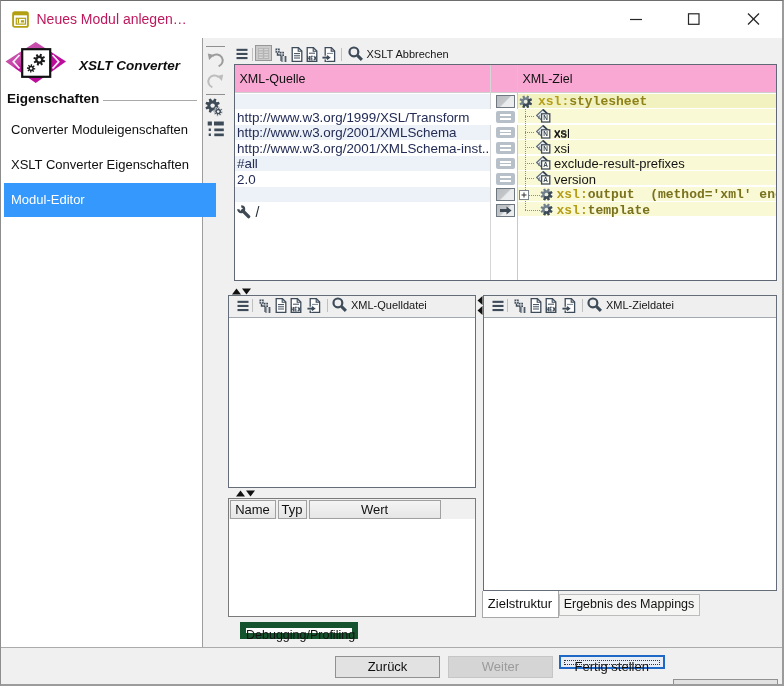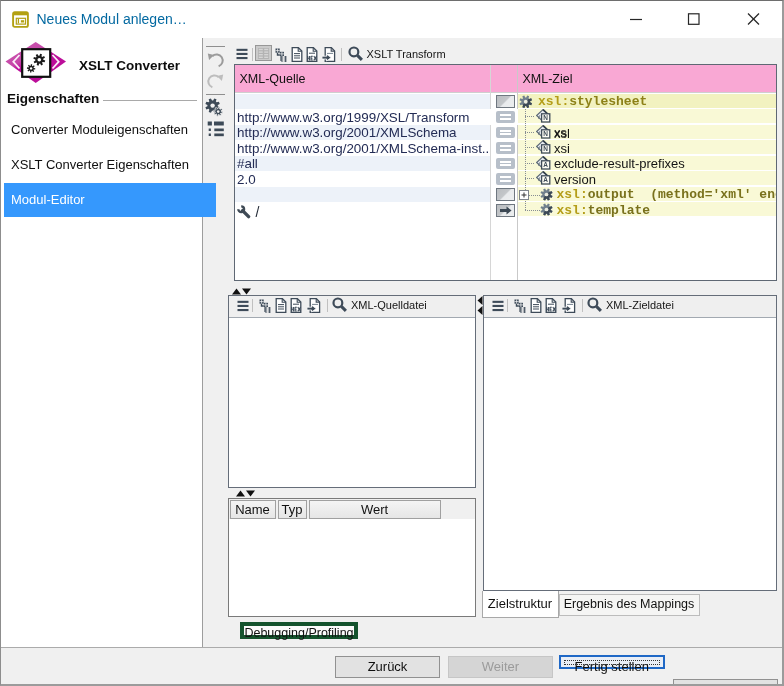--- a/index.html
+++ b/index.html
@@ -1,19 +1,19 @@
 <!DOCTYPE html>
 <html><head><meta charset="utf-8">
 <style>
   html,body{margin:0;padding:0;}
   body{width:784px;height:686px;position:relative;font-family:"Liberation Sans",sans-serif;background:#f0f0f0;overflow:hidden;}
   .abs{position:absolute;}
   #winframe{position:absolute;left:0;top:0;width:784px;height:686px;border-top:1px solid #6e6e6e;border-left:1px solid #8d8d8d;border-right:2px solid #9b9b9b;border-bottom:2px solid #9b9b9b;box-sizing:border-box;pointer-events:none;z-index:99;}
   #titlebar{position:absolute;left:1px;top:1px;width:781px;height:37px;background:#ffffff;}
-  #title-text{position:absolute;left:36.5px;top:11px;font-size:14px;color:#0369a1;}
+  #title-text{position:absolute;left:36.5px;top:11px;font-size:14px;color:#be185d;}
   #sidebar{position:absolute;left:1px;top:38px;width:201px;height:609px;background:#ffffff;}
   #sidebar-line{position:absolute;left:202px;top:38px;width:1px;height:609px;background:#9d9d9d;}
   .sbitem{position:absolute;left:11px;font-size:13px;color:#101010;}
   #modul-editor{position:absolute;left:4px;top:182.5px;width:212px;height:34px;background:#3598fd;}
   #modul-editor span{position:absolute;left:7px;top:9px;font-size:13px;color:#ffffff;}
   .toolrow-label{font-size:11px;color:#151515;}
   .icon{position:absolute;}
   .vsep{position:absolute;width:1px;height:13px;background:#c0c0c0;}
   
   #mpanel{position:absolute;left:234px;top:64px;width:543px;height:216.5px;border:1px solid #5f6874;background:#ffffff;box-sizing:border-box;}
@@ -68,21 +68,21 @@
     </defs>
   <polygon points="30.7,1 61,20.5 30.7,42 0.5,20.5" fill="url(#hexg)"></polygon>
   <polyline points="14.5,14 8.3,20.7 14.5,27.5" fill="none" stroke="#fbeff8" stroke-width="1.8"></polyline>
   <polyline points="47.5,14 53.7,20.7 47.5,27.5" fill="none" stroke="#fbeff8" stroke-width="1.8"></polyline>
   <rect x="17.2" y="8.2" width="28" height="27.6" fill="#ffffff" stroke="#111111" stroke-width="2.2"></rect>
   <polygon points="38.30,18.79 40.24,19.55 39.68,21.35 37.65,20.88 37.06,21.59 37.90,23.50 36.23,24.38 35.13,22.61 34.21,22.70 33.45,24.64 31.65,24.08 32.12,22.05 31.41,21.46 29.50,22.30 28.62,20.63 30.39,19.53 30.30,18.61 28.36,17.85 28.92,16.05 30.95,16.52 31.54,15.81 30.70,13.90 32.37,13.02 33.47,14.79 34.39,14.70 35.15,12.76 36.95,13.32 36.48,15.35 37.19,15.94 39.10,15.10 39.98,16.77 38.21,17.87" fill="#1c1c1c"></polygon>
     <circle cx="34.3" cy="18.7" r="1.8" fill="#ffffff"></circle>
   <polygon points="28.76,26.92 30.29,27.16 30.16,28.47 28.61,28.39 28.32,28.94 29.23,30.20 28.22,31.03 27.17,29.88 26.58,30.06 26.34,31.59 25.03,31.46 25.11,29.91 24.56,29.62 23.30,30.53 22.47,29.52 23.62,28.47 23.44,27.88 21.91,27.64 22.04,26.33 23.59,26.41 23.88,25.86 22.97,24.60 23.98,23.77 25.03,24.92 25.62,24.74 25.86,23.21 27.17,23.34 27.09,24.89 27.64,25.18 28.90,24.27 29.73,25.28 28.58,26.33" fill="#1c1c1c"></polygon>
     <circle cx="26.1" cy="27.4" r="1.2" fill="#ffffff"></circle>
 </svg>
-<div class="abs" style="left:79px;top:58px;font-size:13.5px;font-weight:bold;color:#0d0d0d;">XSLT Converter</div>
+<div class="abs" style="left:79px;top:58px;font-size:13.5px;font-weight:bold;color:#0d0d0d;font-style:italic;">XSLT Converter</div>
 <div class="abs" style="left:7px;top:90.5px;font-size:13.5px;font-weight:bold;color:#0d0d0d;">Eigenschaften</div>
 <div class="abs" style="left:103px;top:99.5px;width:94px;height:1px;background:#a9a9a9;"></div>
 <div class="sbitem" style="top:121.5px;">Converter Moduleigenschaften</div>
 <div class="sbitem" style="top:157px;">XSLT Converter Eigenschaften</div>
 <div id="modul-editor">
     <span>Modul-Editor</span>
   </div>
 
 <div class="abs" style="left:206px;top:45.5px;width:19px;height:1px;background:#8f8f8f;"></div>
 <svg class="icon" style="left:205px;top:51px" width="21" height="18" viewBox="0 0 21 18">
@@ -159,21 +159,21 @@
     <path d="M3.2,0.7 L9.4,0.7 L12.6,3.9 L12.6,14.3 L3.2,14.3 Z" fill="#ffffff" stroke="#3e4b59" stroke-width="1.3"></path>
 <path d="M9.2,0.7 L9.2,4.1 L12.6,4.1" fill="none" stroke="#3e4b59" stroke-width="1.1"></path>
 <line x1="5" y1="6.4" x2="11" y2="6.4" stroke="#768390" stroke-width="1"></line>
 <polygon points="0,9.2 4.6,9.2 4.6,7.2 9.2,10.6 4.6,14 4.6,12 0,12" fill="#3e4b59" stroke="#ffffff" stroke-width="0.8"></polygon>
   </svg>
 <div class="vsep" style="left:341px;top:47.5px"></div>
 <svg class="icon" style="left:347.5px;top:45.5px" width="16" height="16" viewBox="0 0 16 16">
     <circle cx="5.9" cy="5.9" r="4.4" fill="none" stroke="#3e4b59" stroke-width="2.2"></circle>
 <line x1="9.4" y1="9.4" x2="13.9" y2="13.9" stroke="#3e4b59" stroke-width="3"></line>
   </svg>
-<div class="abs toolrow-label" style="left:366.5px;top:47.5px">XSLT Transform</div>
+<div class="abs toolrow-label" style="left:366.5px;top:47.5px">XSLT Abbrechen</div>
 <div id="mpanel"></div>
 <div class="mhdr" style="left:234.5px;width:255px;">
     <span style="left:5px">XML-Quelle</span>
   </div>
 <div class="mhdr" style="left:489.5px;width:27px;"></div>
 <div class="mhdr" style="left:516.5px;width:259.5px;">
     <span style="left:6px">XML-Ziel</span>
   </div>
 <div class="abs" style="left:489.5px;top:64.5px;width:1px;height:215px;background:#d6d6d6;"></div>
 <div class="abs" style="left:516.5px;top:64.5px;width:1px;height:215px;background:#c9c9c9;"></div>
@@ -381,21 +381,21 @@
   </svg>
 <svg class="icon" style="left:236px;top:489.5px" width="19" height="7" viewBox="0 0 19 7">
 <polygon points="4.5,0.5 9,6.5 0,6.5" fill="#111"></polygon>
     <polygon points="10,0.5 19,0.5 14.5,6.5" fill="#111"></polygon>
   </svg>
 <div class="abs" style="left:227.5px;top:498px;width:248.5px;height:119px;border:1px solid #7a7a7a;background:#ffffff;box-sizing:border-box;"></div>
 <div class="abs" style="left:228.5px;top:499px;width:246.5px;height:20px;background:#f0f0f0;"></div>
 <div class="thcell" style="left:229.5px;top:499.5px;width:46px;">Name</div>
 <div class="thcell" style="left:277.5px;top:499.5px;width:29px;text-align:center;">Typ</div>
 <div class="thcell" style="left:308.5px;top:499.5px;width:132px;">Wert</div>
-<div class="abs" style="left:240px;top:621.5px;width:118px;height:17px;border:4px solid #14532d;background:#fbfbfb;box-sizing:border-box;text-align:center;font-size:12.5px;line-height:15px;color:#111;">Debugging/Profiling</div>
+<div class="abs" style="left:240px;top:621.5px;width:118px;height:17px;border:6px solid #14532d;background:#fbfbfb;box-sizing:border-box;text-align:center;font-size:12.5px;line-height:15px;color:#111;">Debugging/Profiling</div>
 <div class="bpanel" style="left:482.5px;top:294.5px;width:294.5px;height:296.5px;"></div>
 <div class="abs" style="left:483.5px;top:295.5px;width:292.5px;height:22px;background:#efefef;border-bottom:1px solid #a2a9b1;box-sizing:border-box;"></div>
 <svg class="icon" style="left:492.0px;top:299.5px" width="12" height="12" viewBox="0 0 12 12">
 <rect x="0.5" y="0.8" width="11" height="2.1" fill="#3e4b59"></rect>
     <rect x="0.5" y="4.9" width="11" height="2.1" fill="#3e4b59"></rect>
     <rect x="0.5" y="9" width="11" height="2.1" fill="#3e4b59"></rect>
   </svg>
 <div class="vsep" style="left:507.0px;top:299.0px"></div>
 <svg class="icon" style="left:513.5px;top:298.5px" width="12" height="14" viewBox="0 0 12 14">
     <rect x="0.5" y="0.5" width="4.2" height="4.2" fill="#3e4b59"></rect>

